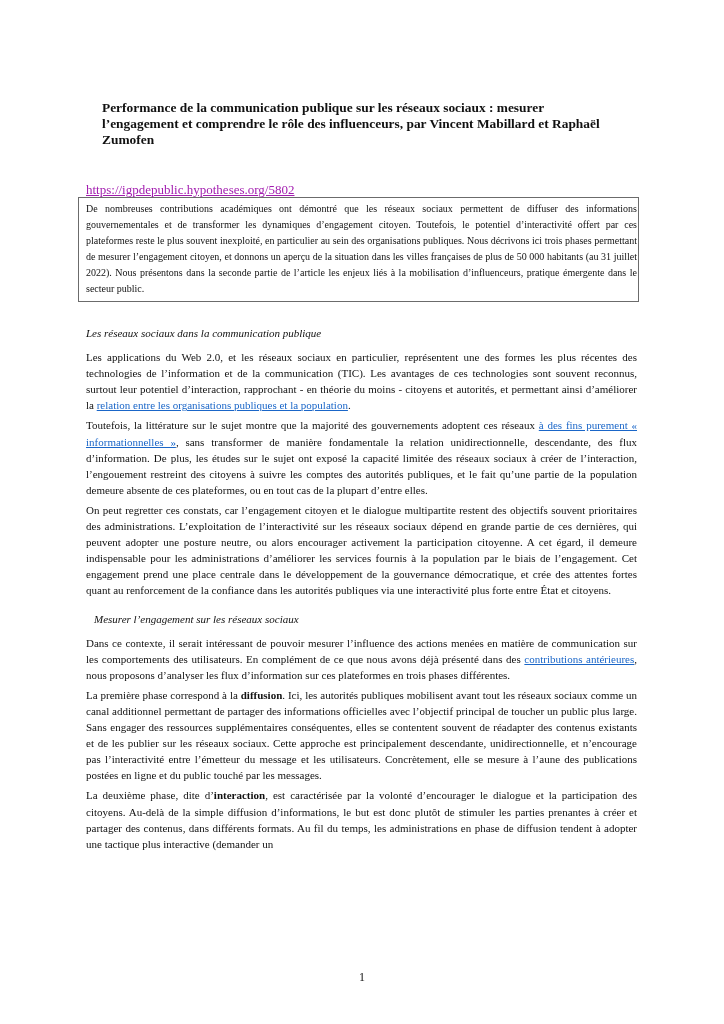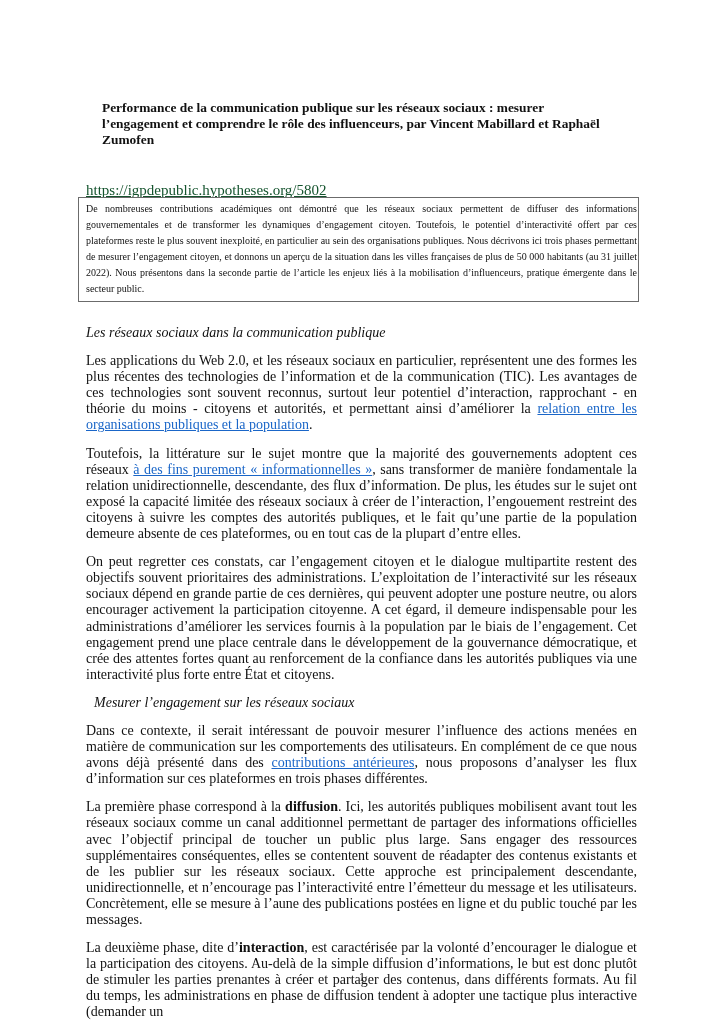--- a/index.html
+++ b/index.html
@@ -1,25 +1,25 @@
 <!DOCTYPE html>
 <html><head>
 <meta charset="utf-8">
 <style>
   html, body { margin: 0; padding: 0; background: #ffffff; }
   body { width: 724px; height: 1024px; position: relative; overflow: hidden;
     font-family: "Liberation Serif", "DejaVu Serif", serif; color: #111; }
   .page { position: absolute; left: 86px; top: 84px; width: 551px; }
   .title { font-weight: bold; font-size: 13.4px; line-height: 16.2px; margin: 16px; }
-  .url { display: inline-block; margin-top: 17px; font-size: 15px; line-height: 16px; color: #14532d; text-decoration: underline; }
+  .url { display: inline-block; margin-top: 17px; font-size: 13px; line-height: 16px; color: #a21caf; text-decoration: underline; }
   .abstract { position: absolute; left: 78px; top: 197px; width: 551px; border: 1px solid #6b6b6b;
     padding: 3px 1px 3px 7px; font-size: 10px; line-height: 16.1px; text-align: justify; }
-  .body { position: absolute; left: 86px; top: 325px; width: 551px; font-size: 14px; line-height: 16.1px; }
+  .body { position: absolute; left: 86px; top: 325px; width: 551px; font-size: 11px; line-height: 16.1px; }
   .heading { font-style: italic; margin: 0 0 8px 0; }
-  .para { text-align: justify; margin: 12px 0 4px 0; }
+  .para { text-align: justify; margin: 0 0 4px 0; }
   .h2 { margin-top: 12px; margin-left: 8px; }
   a.lnk { color: #1a66c8; text-decoration: underline; }
   .pagenum { position: absolute; top: 970px; left: 0; width: 724px; text-align: center; font-size: 12px; }
 </style>
 </head>
 <body>
 
 <div class="page">
   <p class="title">Performance de la communication publique sur les réseaux sociaux : mesurer l’engagement et comprendre le rôle des influenceurs, par Vincent Mabillard et Raphaël Zumofen</p>
   <a class="url">https://igpdepublic.hypotheses.org/5802</a>

